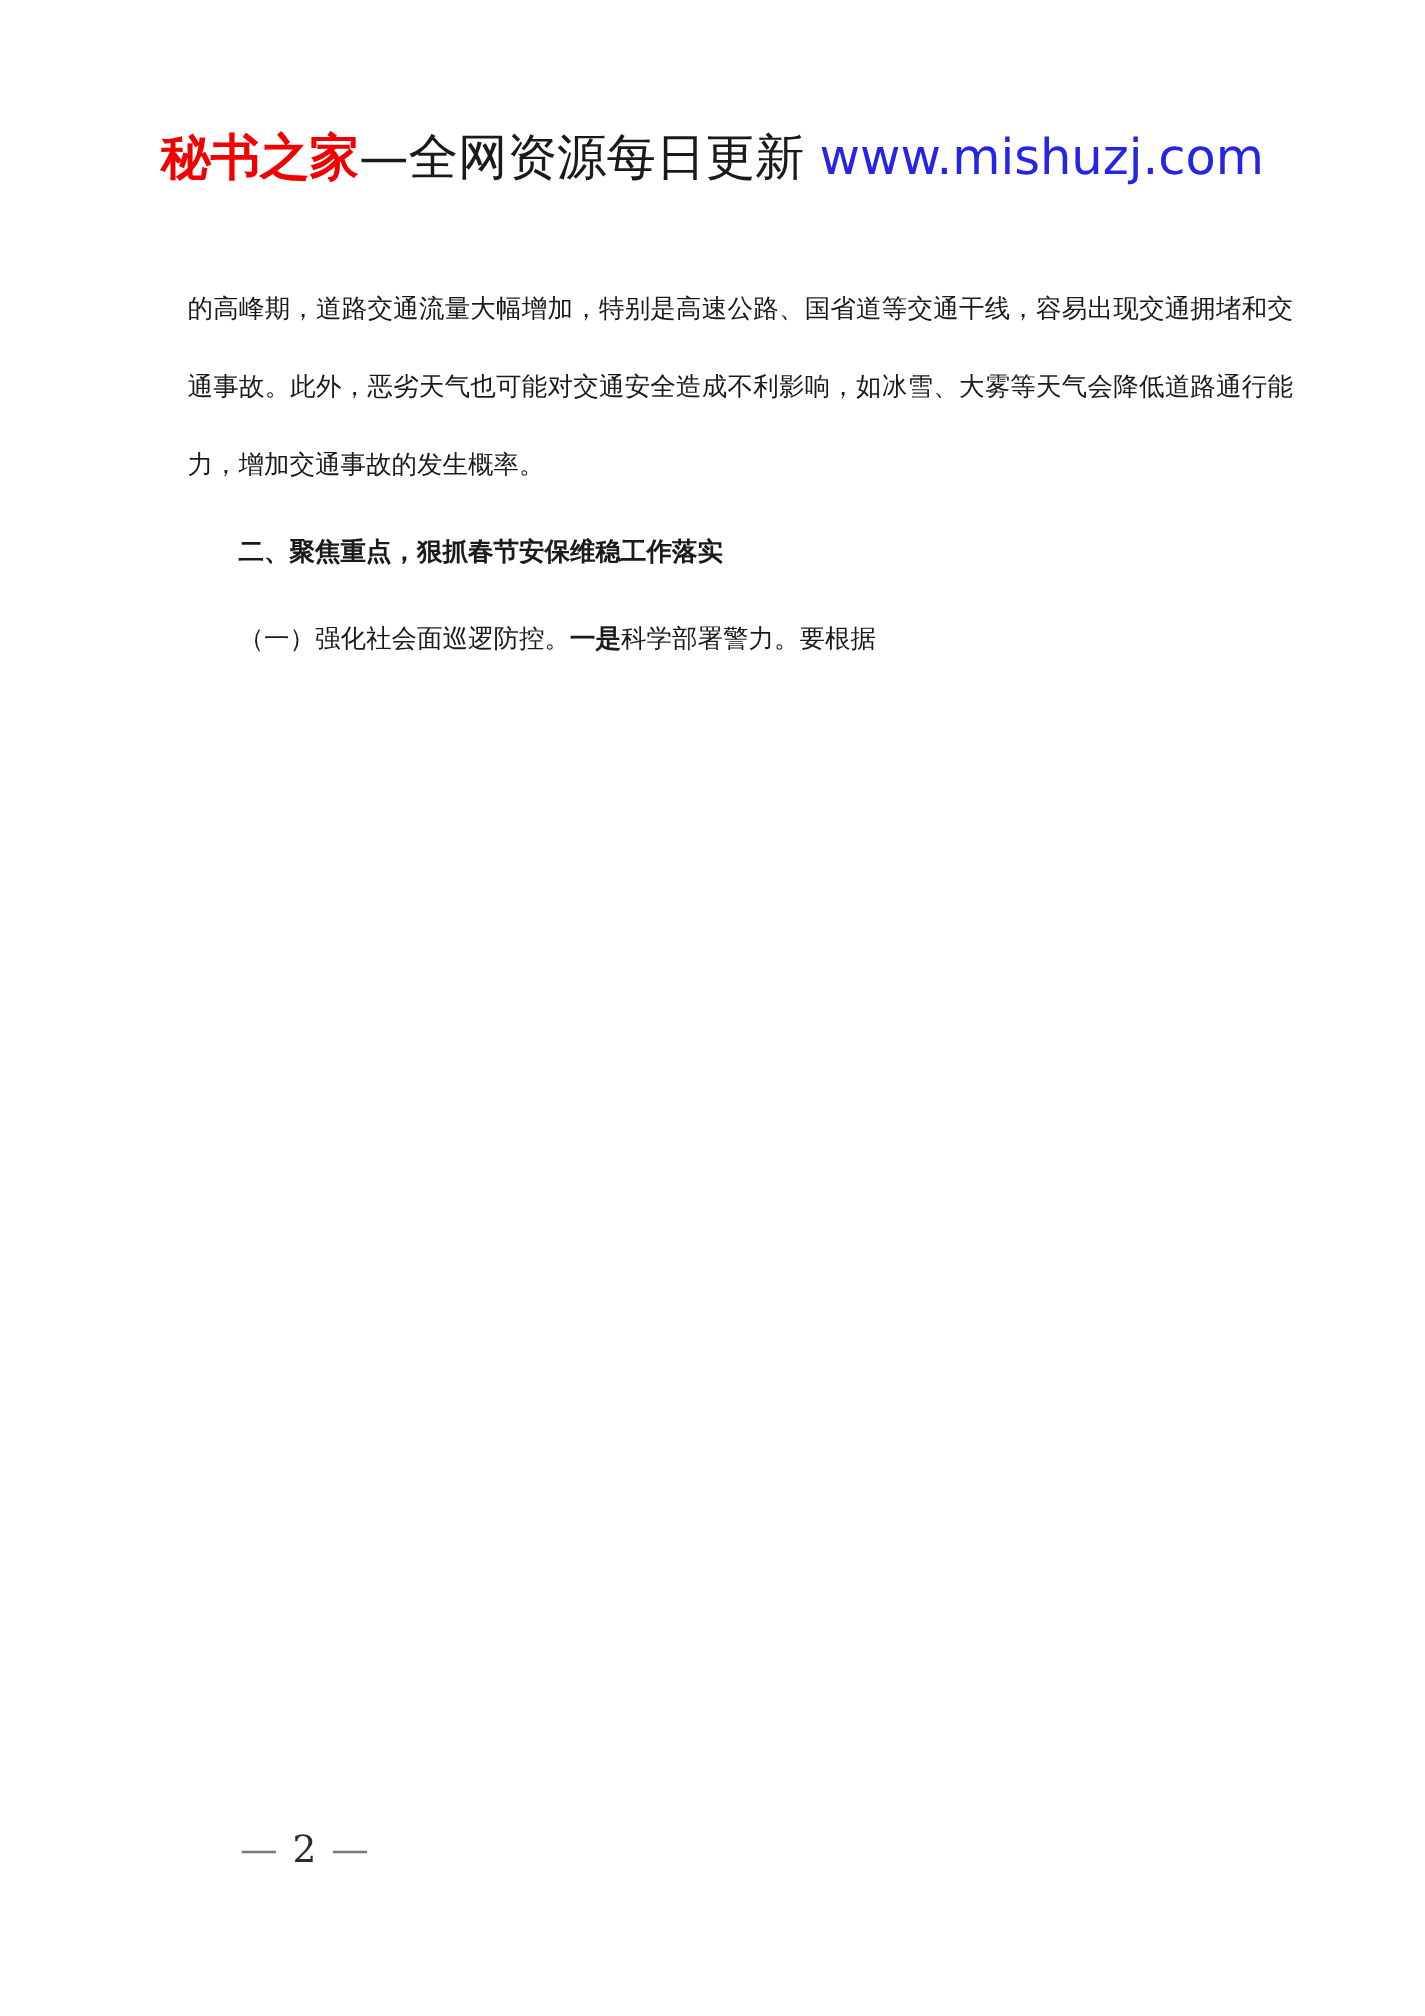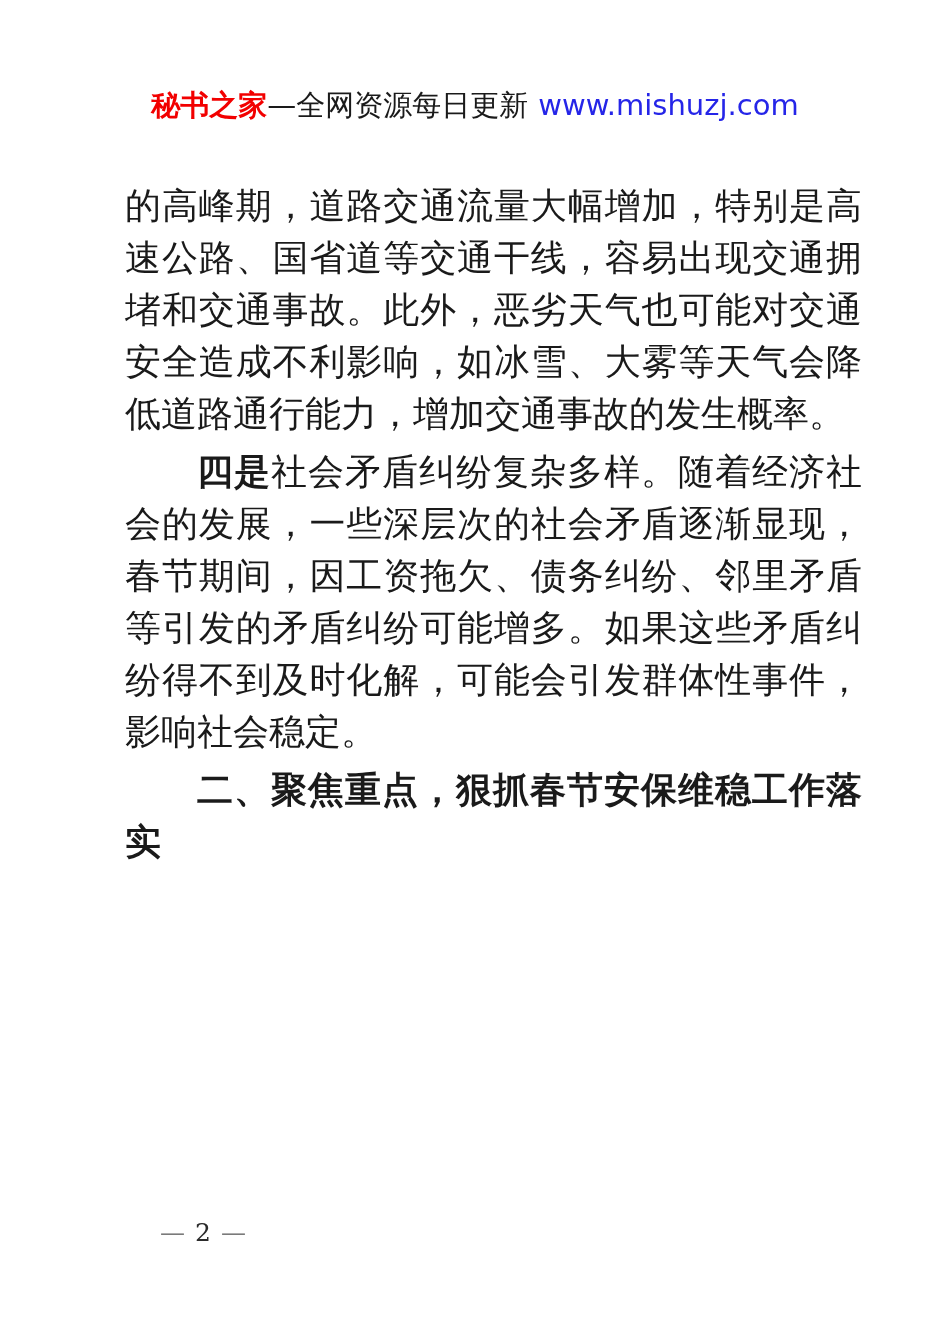--- a/index.html
+++ b/index.html
@@ -10,36 +10,36 @@
     position: relative;
     overflow: hidden;
     font-family: "DejaVu Sans", sans-serif;
   }
   .header {
     position: absolute;
     top: 86px;
     left: 0;
     width: 950px;
     text-align: center;
-    font-size: 29px;
+    font-size: 33px;
     line-height: 38px;
     white-space: nowrap;
   }
   .brand { font-weight: 700; }
   .tagline { font-weight: 400; }
   .url { font-weight: 400; margin-left: 10px; }
   .content {
     position: absolute;
     top: 180px;
     left: 125px;
     width: 737px;
   }
   .content p {
     margin: 0 0 6px 0;
-    font-size: 36px;
+    font-size: 17px;
     line-height: 52px;
     text-align: justify;
     font-weight: 400;
   }
   .content p.indent { text-indent: 2em; }
   .content p.heading { text-indent: 2em; font-weight: 700; }
   .content b { font-weight: 700; }
   .footer {
     position: absolute;
     top: 1218px;
@@ -53,19 +53,19 @@
 </style>
 </head>
 <body>
 
 <div class="header">
   <span class="brand" style="color: rgb(242, 0, 0);">秘书之家</span><span class="tagline" style="color: rgb(26, 26, 26);">—全网资源每日更新</span><span class="url" style="color: rgb(37, 37, 232);">www.mishuzj.com</span>
 </div>
 
 <div class="content" style="color: rgb(26, 26, 26);">
     <p><span>的高峰期，道路交通流量大幅增加，特别是高速公路、国省道等交通干线，容易出现交通拥堵和交通事故。此外，恶劣天气也可能对交通安全造成不利影响，如冰雪、大雾等天气会降低道路通行能力，增加交通事故的发生概率。</span></p>
-    <p class="indent"><b>四是</b><span>社会矛盾纠纷复杂多样。随着经济社会的发展，一些深层次的社会矛盾逐渐显现，春节期间，因工资拖欠、债务纠纷、邻里矛盾等引发的矛盾纠纷可能增多。如果这些矛盾纠纷得不到及时化解，可能会引发群体性事件，影响社会稳定。</span></p>
     <p class="heading"><span>二、聚焦重点，狠抓春节安保维稳工作落实</span></p>
+    <p class="indent"><span>（一）强化社会面巡逻防控。</span><b>一是</b><span>科学部署警力。要根据</span></p>
   </div>
 
 <div class="footer">
   <span class="dash" style="color: rgb(122, 122, 122);">—</span><span class="num" style="color: rgb(43, 43, 43);">2</span><span class="dash" style="color: rgb(122, 122, 122);">—</span>
 </div>
 
 </body></html>

